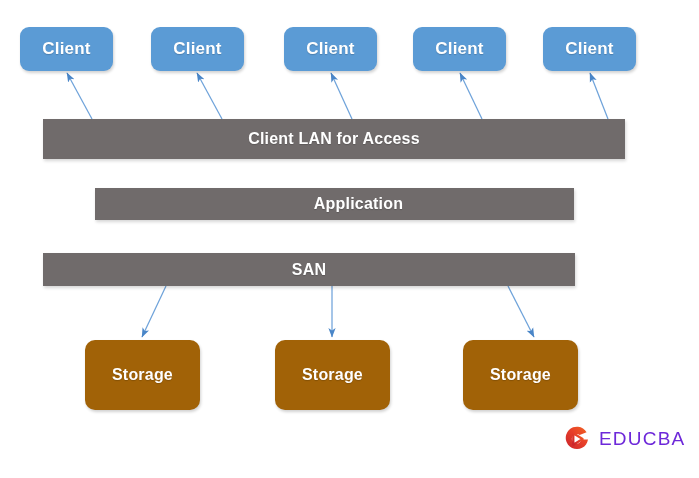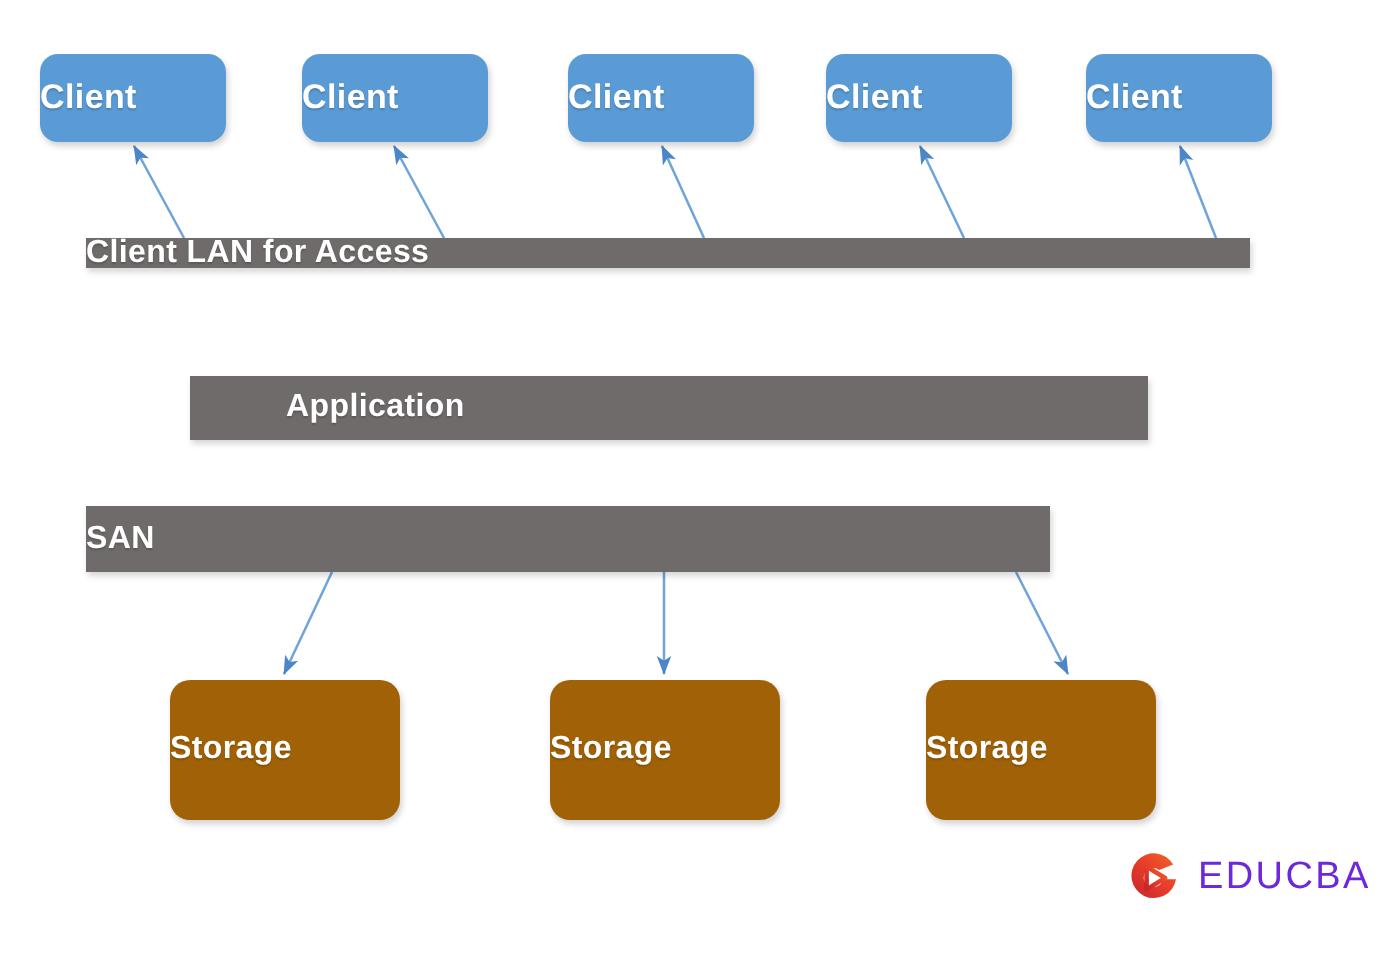--- a/index.html
+++ b/index.html
@@ -22,20 +22,21 @@
     left: 0;
     top: 0;
     width: 699px;
     height: 478px;
     pointer-events: none;
   }
   .node {
     position: absolute;
     display: flex;
     align-items: center;
+    justify-content: center;
     color: #ffffff;
     font-weight: bold;
     box-sizing: border-box;
     text-shadow: 0 1px 1px rgba(0,0,0,0.18);
   }
   .client-node {
     background: #5B9BD5;
     border-radius: 9px;
     font-size: 17px;
     letter-spacing: 0.2px;
@@ -113,29 +114,29 @@
   <div class="node client-node" style="left:284px; top:27px; width:93px; height:44px;">
     <span>Client</span>
   </div>
   <div class="node client-node" style="left:413px; top:27px; width:93px; height:44px;">
     <span>Client</span>
   </div>
   <div class="node client-node" style="left:543px; top:27px; width:93px; height:44px;">
     <span>Client</span>
   </div>
 
-  <div class="node bar-node" style="left:43px; top:119px; width:582px; height:15px;">
+  <div class="node bar-node" style="left:43px; top:119px; width:582px; height:40px;">
     <span>Client LAN for Access</span>
   </div>
 
   <div class="node bar-node" style="left:95px; top:188px; width:479px; height:32px;padding-left:48px;">
     <span>Application</span>
   </div>
 
-  <div class="node bar-node" style="left:43px; top:253px; width:482px; height:33px;">
+  <div class="node bar-node" style="left:43px; top:253px; width:532px; height:33px;">
     <span>SAN</span>
   </div>
 
   <div class="node storage-node" style="left:85px; top:340px; width:115px; height:70px;">
     <span>Storage</span>
   </div>
   <div class="node storage-node" style="left:275px; top:340px; width:115px; height:70px;">
     <span>Storage</span>
   </div>
   <div class="node storage-node" style="left:463px; top:340px; width:115px; height:70px;">

